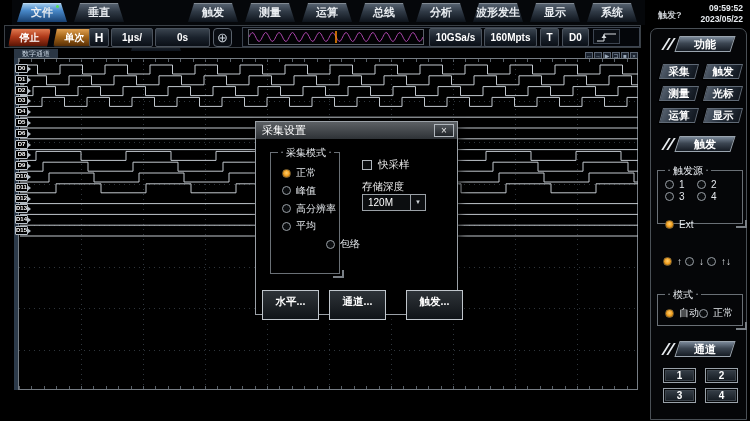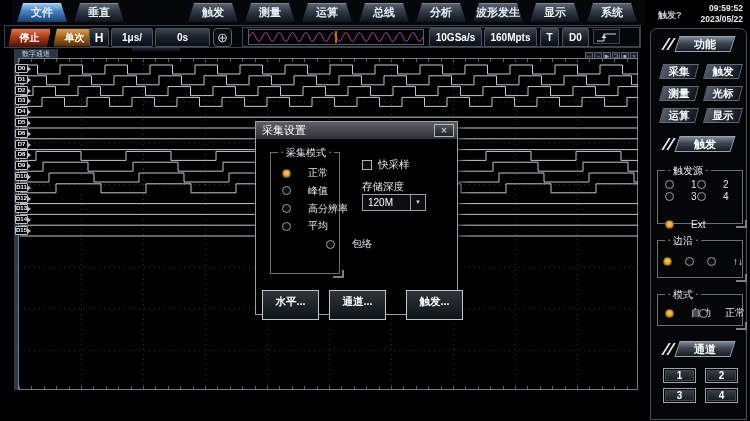--- a/index.html
+++ b/index.html
@@ -76,21 +76,21 @@
   .gb .legend { position:absolute; top:-7px; left:7px; padding:0 3px; font-size:10px; color:#e8ecf0; background:#000; white-space:nowrap; }
   .gb .legend::before, .gb .legend::after { content:'•'; color:#8a9096; font-size:6px; vertical-align:2px; }
   .gb .legend::before { margin-right:3px; } .gb .legend::after { margin-left:3px; }
   .gb-corner { position:absolute; right:-5px; bottom:-5px; width:11px; height:8px;
     border-right:2px solid #7a8086; border-bottom:2px solid #7a8086; }
   #gb-mode { left:14px; top:30px; width:70px; height:122px; }
   .radio { position:absolute; display:flex; align-items:center; gap:5px; height:12px; }
   .radio .dot { width:9px; height:9px; border-radius:50%; border:1px solid #9aa0a6; background:#0a0c0e; flex:none; }
   .radio.sel .dot { border-color:#8a6a30;
     background:radial-gradient(circle at 50% 42%, #ffd070 0%, #f09c1c 55%, #7a4a08 100%); }
-  .radio .rlbl { font-size:10px; color:#e4e8ec; white-space:nowrap;margin-left:12px; }
+  .radio .rlbl { font-size:10px; color:#e4e8ec; white-space:nowrap; }
   #fastsample { position:absolute; left:106px; top:36px; display:flex; align-items:center; gap:6px; }
   #fastsample .checkbox { width:10px; height:10px; border:1px solid #b0b6bc; background:#0a0c0e; }
   #fastsample .cb-label { font-size:10.5px; color:#e8e8e8; }
   #depth-label { position:absolute; left:106px; top:58px; font-size:10.5px; color:#e8e8e8; }
   #depth-select { position:absolute; left:106px; top:72px; width:64px; height:17px; border:1px solid #9aa0a6;
     background:#0c0e10; color:#fff; font-size:10px; line-height:15px; padding-left:5px; }
   #depth-select .dd-arrow { position:absolute; right:0; top:0; bottom:0; width:15px; border-left:1px solid #9aa0a6;
     color:#cdd2d6; font-size:6px; line-height:15px; text-align:center; }
   .dlg-btn { position:absolute; top:168px; width:57px; height:30px; background:linear-gradient(#2e3338,#101418);
     border:1px solid #c0c6cc; color:#fff; font-size:10.5px; font-weight:bold; text-align:center; line-height:20px; }
@@ -314,24 +314,20 @@
             <i></i>
           </span>
         <span class="hbtn">
             <span>触发</span>
           </span>
       </div>
       <div class="gb" id="gb-source">
         <span class="legend">触发源</span>
         <span class="gb-corner"></span>
       </div>
-      <div class="gb" id="gb-edge">
-        <span class="legend">边沿</span>
-        <span class="gb-corner"></span>
-      </div>
       <div class="gb" id="gb-trigmode">
         <span class="legend">模式</span>
         <span class="gb-corner"></span>
       </div>
       <div class="hdr" style="top:311px">
         <span class="slashes">
             <i></i>
             <i></i>
           </span>
         <span class="hbtn">

